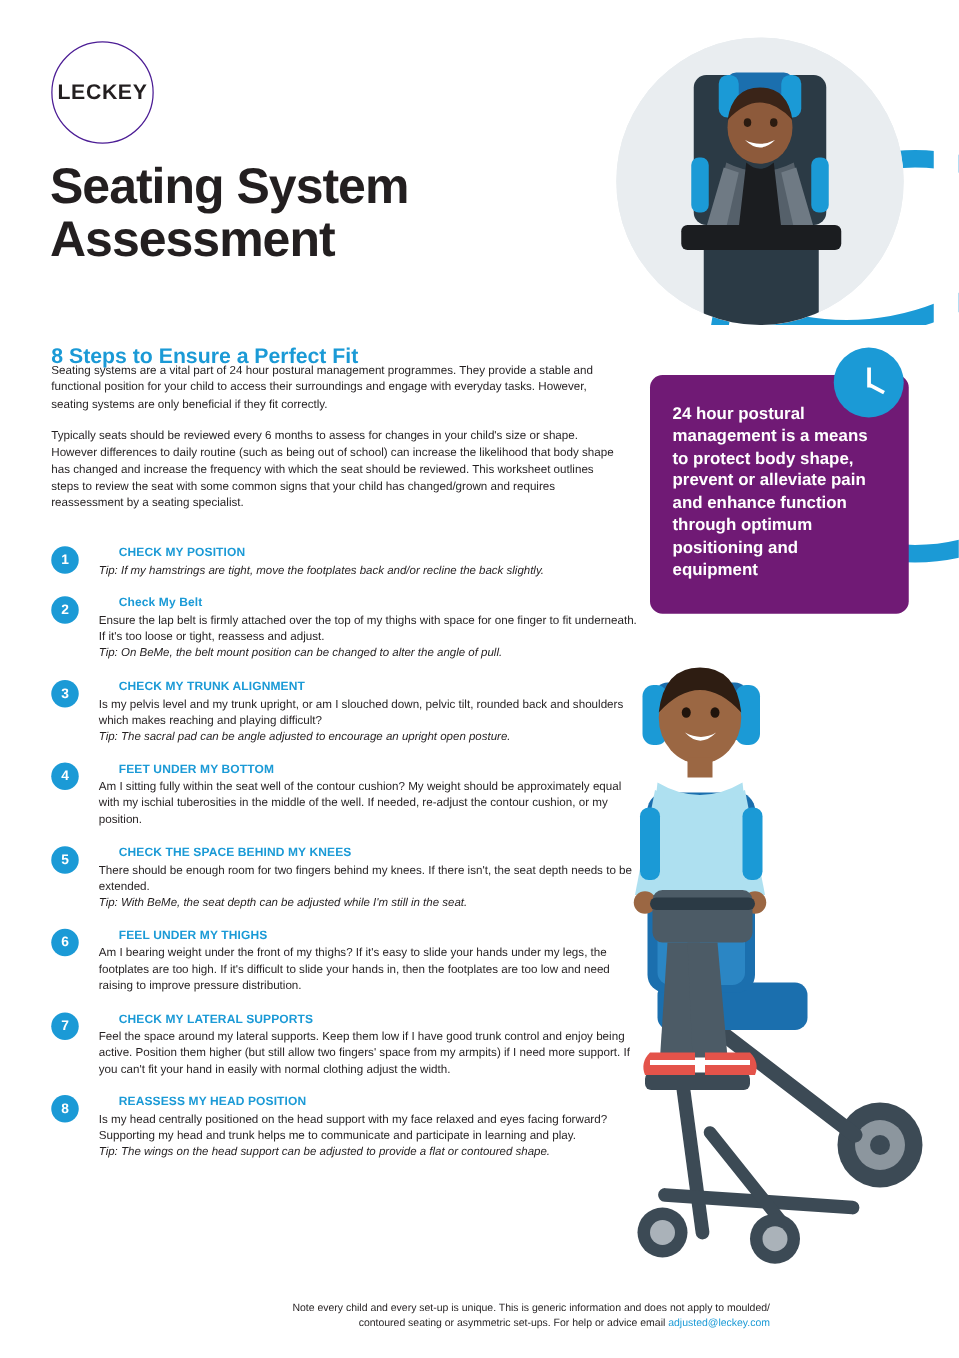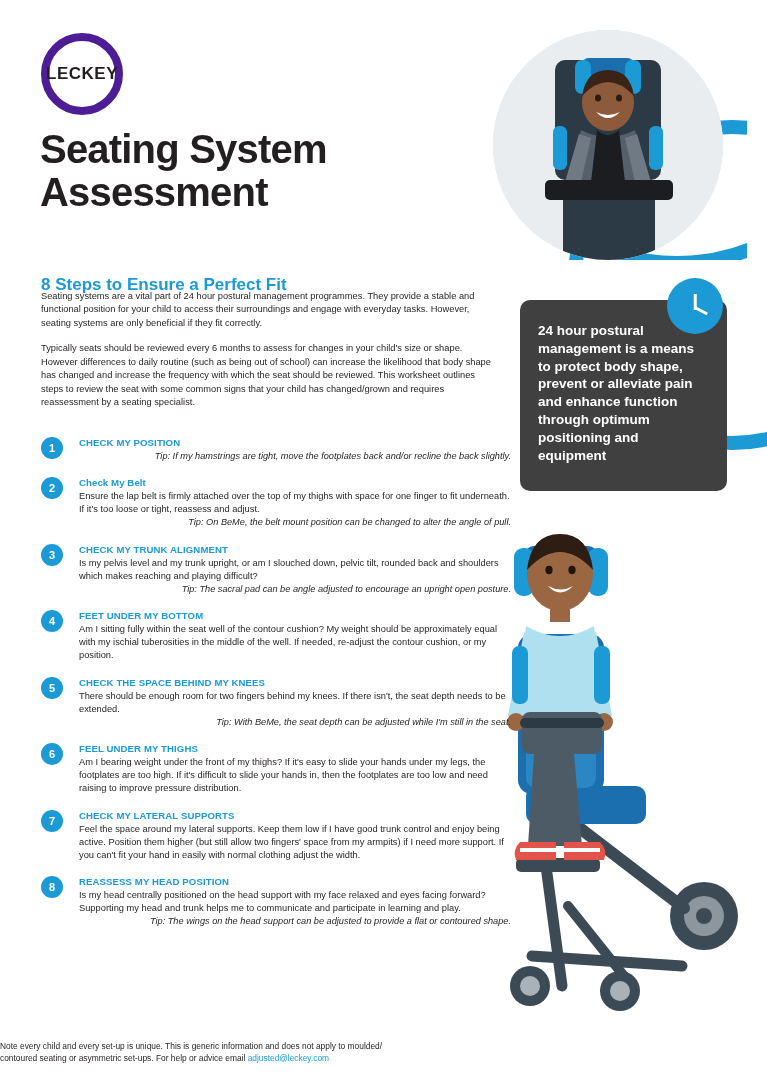--- a/index.html
+++ b/index.html
@@ -36,21 +36,21 @@
     position: absolute;
     background: #fff;
     z-index: 2;
   }
 
   
   .logo {
     position: absolute;
     left: 41px; top: 33px;
     width: 82px; height: 82px;
-    border: 8px solid #4c1d95;
+    border: 1px solid #4c1d95;
     border-radius: 50%;
     display: flex; align-items: center; justify-content: center;
     z-index: 6;
   }
   .logo-text {
     font-size: 17px;
     font-weight: bold;
     letter-spacing: 0.5px;
     color: #231f20;
   }
@@ -102,21 +102,21 @@
     background: #e8ecef;
   }
   .hero-photo svg { display: block; }
 
   
   .callout {
     position: absolute;
     left: 520px; top: 300px;
     width: 207px;
     padding: 22px 18px 26px 18px;
-    background: #404040;
+    background: #701a75;
     border-radius: 10px;
     color: #ffffff;
     font-size: 13.5px;
     font-weight: bold;
     line-height: 1.32;
     z-index: 5;
   }
   .clock {
     position: absolute;
     right: 44px; top: 278px;
@@ -164,42 +164,41 @@
     background: #1b9ad6;
     color: #fff;
     font-size: 11px;
     font-weight: bold;
     display: flex; align-items: center; justify-content: center;
   }
   .step-head {
     font-size: 9.6px;
     font-weight: bold;
     color: #1b9ad6;
-    margin: 2px 0 2px 0;
+    margin: 2px 0 2px 16px;
     letter-spacing: 0.1px;
   }
   .step-body {
     font-size: 9.3px;
     line-height: 1.42;
     color: #231f20;
   }
   .step-tip {
     font-size: 9.2px;
     line-height: 1.42;
     font-style: italic;
     color: #231f20;
-    text-align: right;
   }
 
   
   .footer {
     position: absolute;
     left: 0; bottom: 22px;
     width: 616px;
-    text-align: left;
+    text-align: right;
     font-size: 8.4px;
     line-height: 1.45;
     color: #231f20;
     z-index: 8;
   }
   .footer .email { color: #1b9ad6; }
 
   
   .illustration {
     position: absolute;

